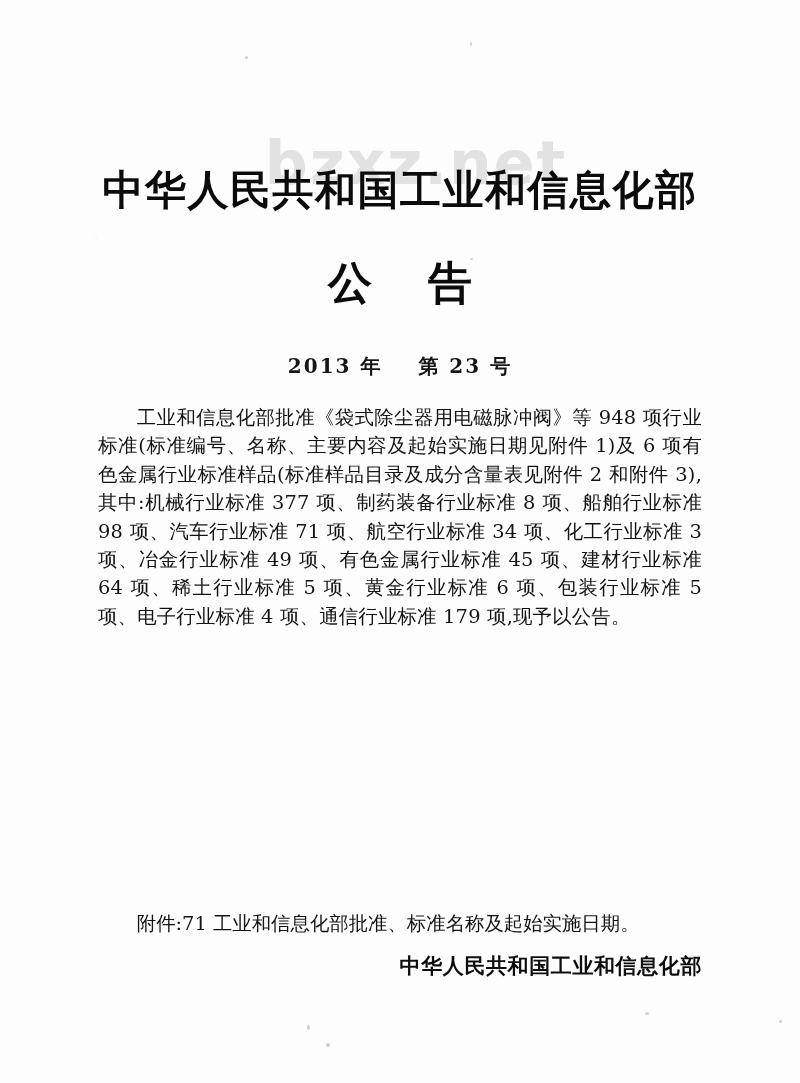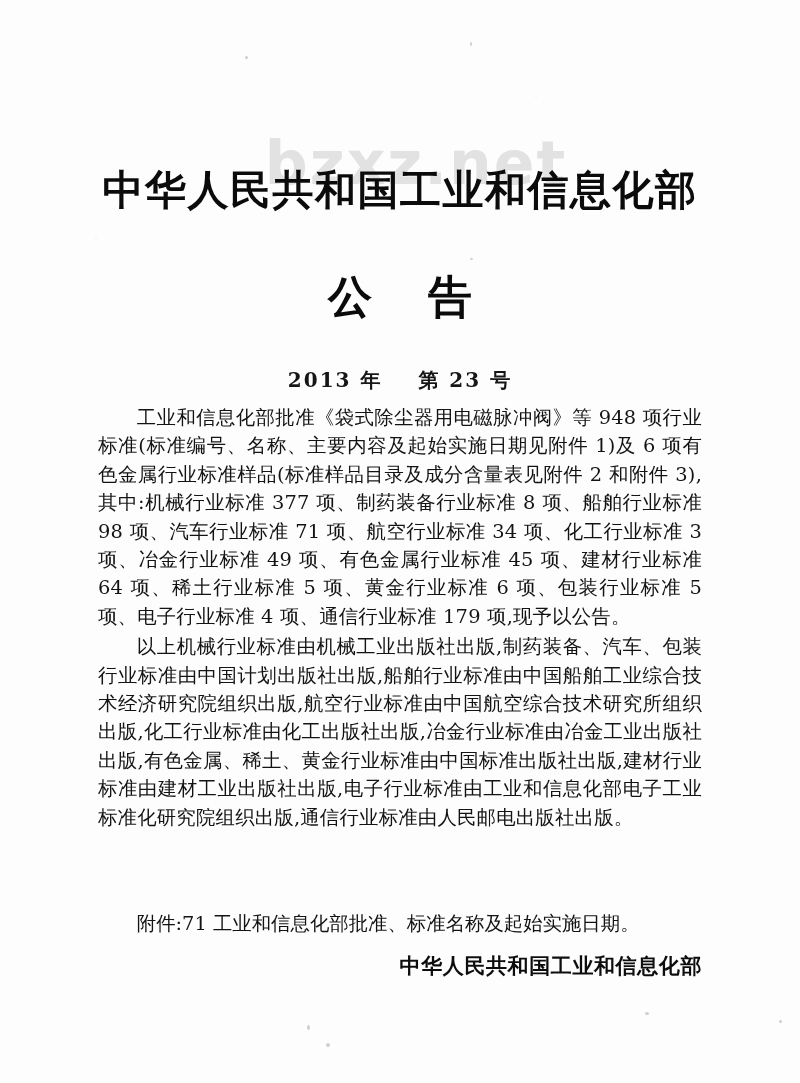--- a/index.html
+++ b/index.html
@@ -56,21 +56,21 @@
   }
   #org-title {
     font-family: "DejaVu Serif", "Liberation Serif", serif;
     font-weight: 700;
     font-size: 41px;
     line-height: 1.12;
     letter-spacing: 1.5px;
     color: #0b0b0b;
   }
   #doc-type {
-    margin-top: 54px;
+    margin-top: 40px;
     font-family: "DejaVu Serif", "Liberation Serif", serif;
     font-weight: 700;
     font-size: 44px;
     letter-spacing: 56px;
     text-indent: 56px;
     color: #0b0b0b;
   }
   #doc-number {
     margin-top: 40px;
     font-size: 20px;
@@ -169,21 +169,20 @@
     <div id="doc-number">
       <span>2013 年</span>
       <span class="gap"></span>
       <span>第 23 号</span>
     </div>
   </div>
 
   <div id="body-copy">
     <p class="para indent">工业和信息化部批准《袋式除尘器用电磁脉冲阀》等 948 项行业标准(标准编号、名称、主要内容及起始实施日期见附件 1)及 6 项有色金属行业标准样品(标准样品目录及成分含量表见附件 2 和附件 3),其中:机械行业标准 377 项、制药装备行业标准 8 项、船舶行业标准 98 项、汽车行业标准 71 项、航空行业标准 34 项、化工行业标准 3 项、冶金行业标准 49 项、有色金属行业标准 45 项、建材行业标准 64 项、稀土行业标准 5 项、黄金行业标准 6 项、包装行业标准 5 项、电子行业标准 4 项、通信行业标准 179 项,现予以公告。</p>
 
-    <p class="para indent">以上机械行业标准由机械工业出版社出版,制药装备、汽车、包装行业标准由中国计划出版社出版,船舶行业标准由中国船舶工业综合技术经济研究院组织出版,航空行业标准由中国航空综合技术研究所组织出版,化工行业标准由化工出版社出版,冶金行业标准由冶金工业出版社出版,有色金属、稀土、黄金行业标准由中国标准出版社出版,建材行业标准由建材工业出版社出版,电子行业标准由工业和信息化部电子工业标准化研究院组织出版,通信行业标准由人民邮电出版社出版。</p>
   </div>
 
   <div id="attachment">附件:71 工业和信息化部批准、标准名称及起始实施日期。</div>
 
   <div id="signature">
     <div id="sign-org">中华人民共和国工业和信息化部</div>
   </div>
 
 </div>
 

